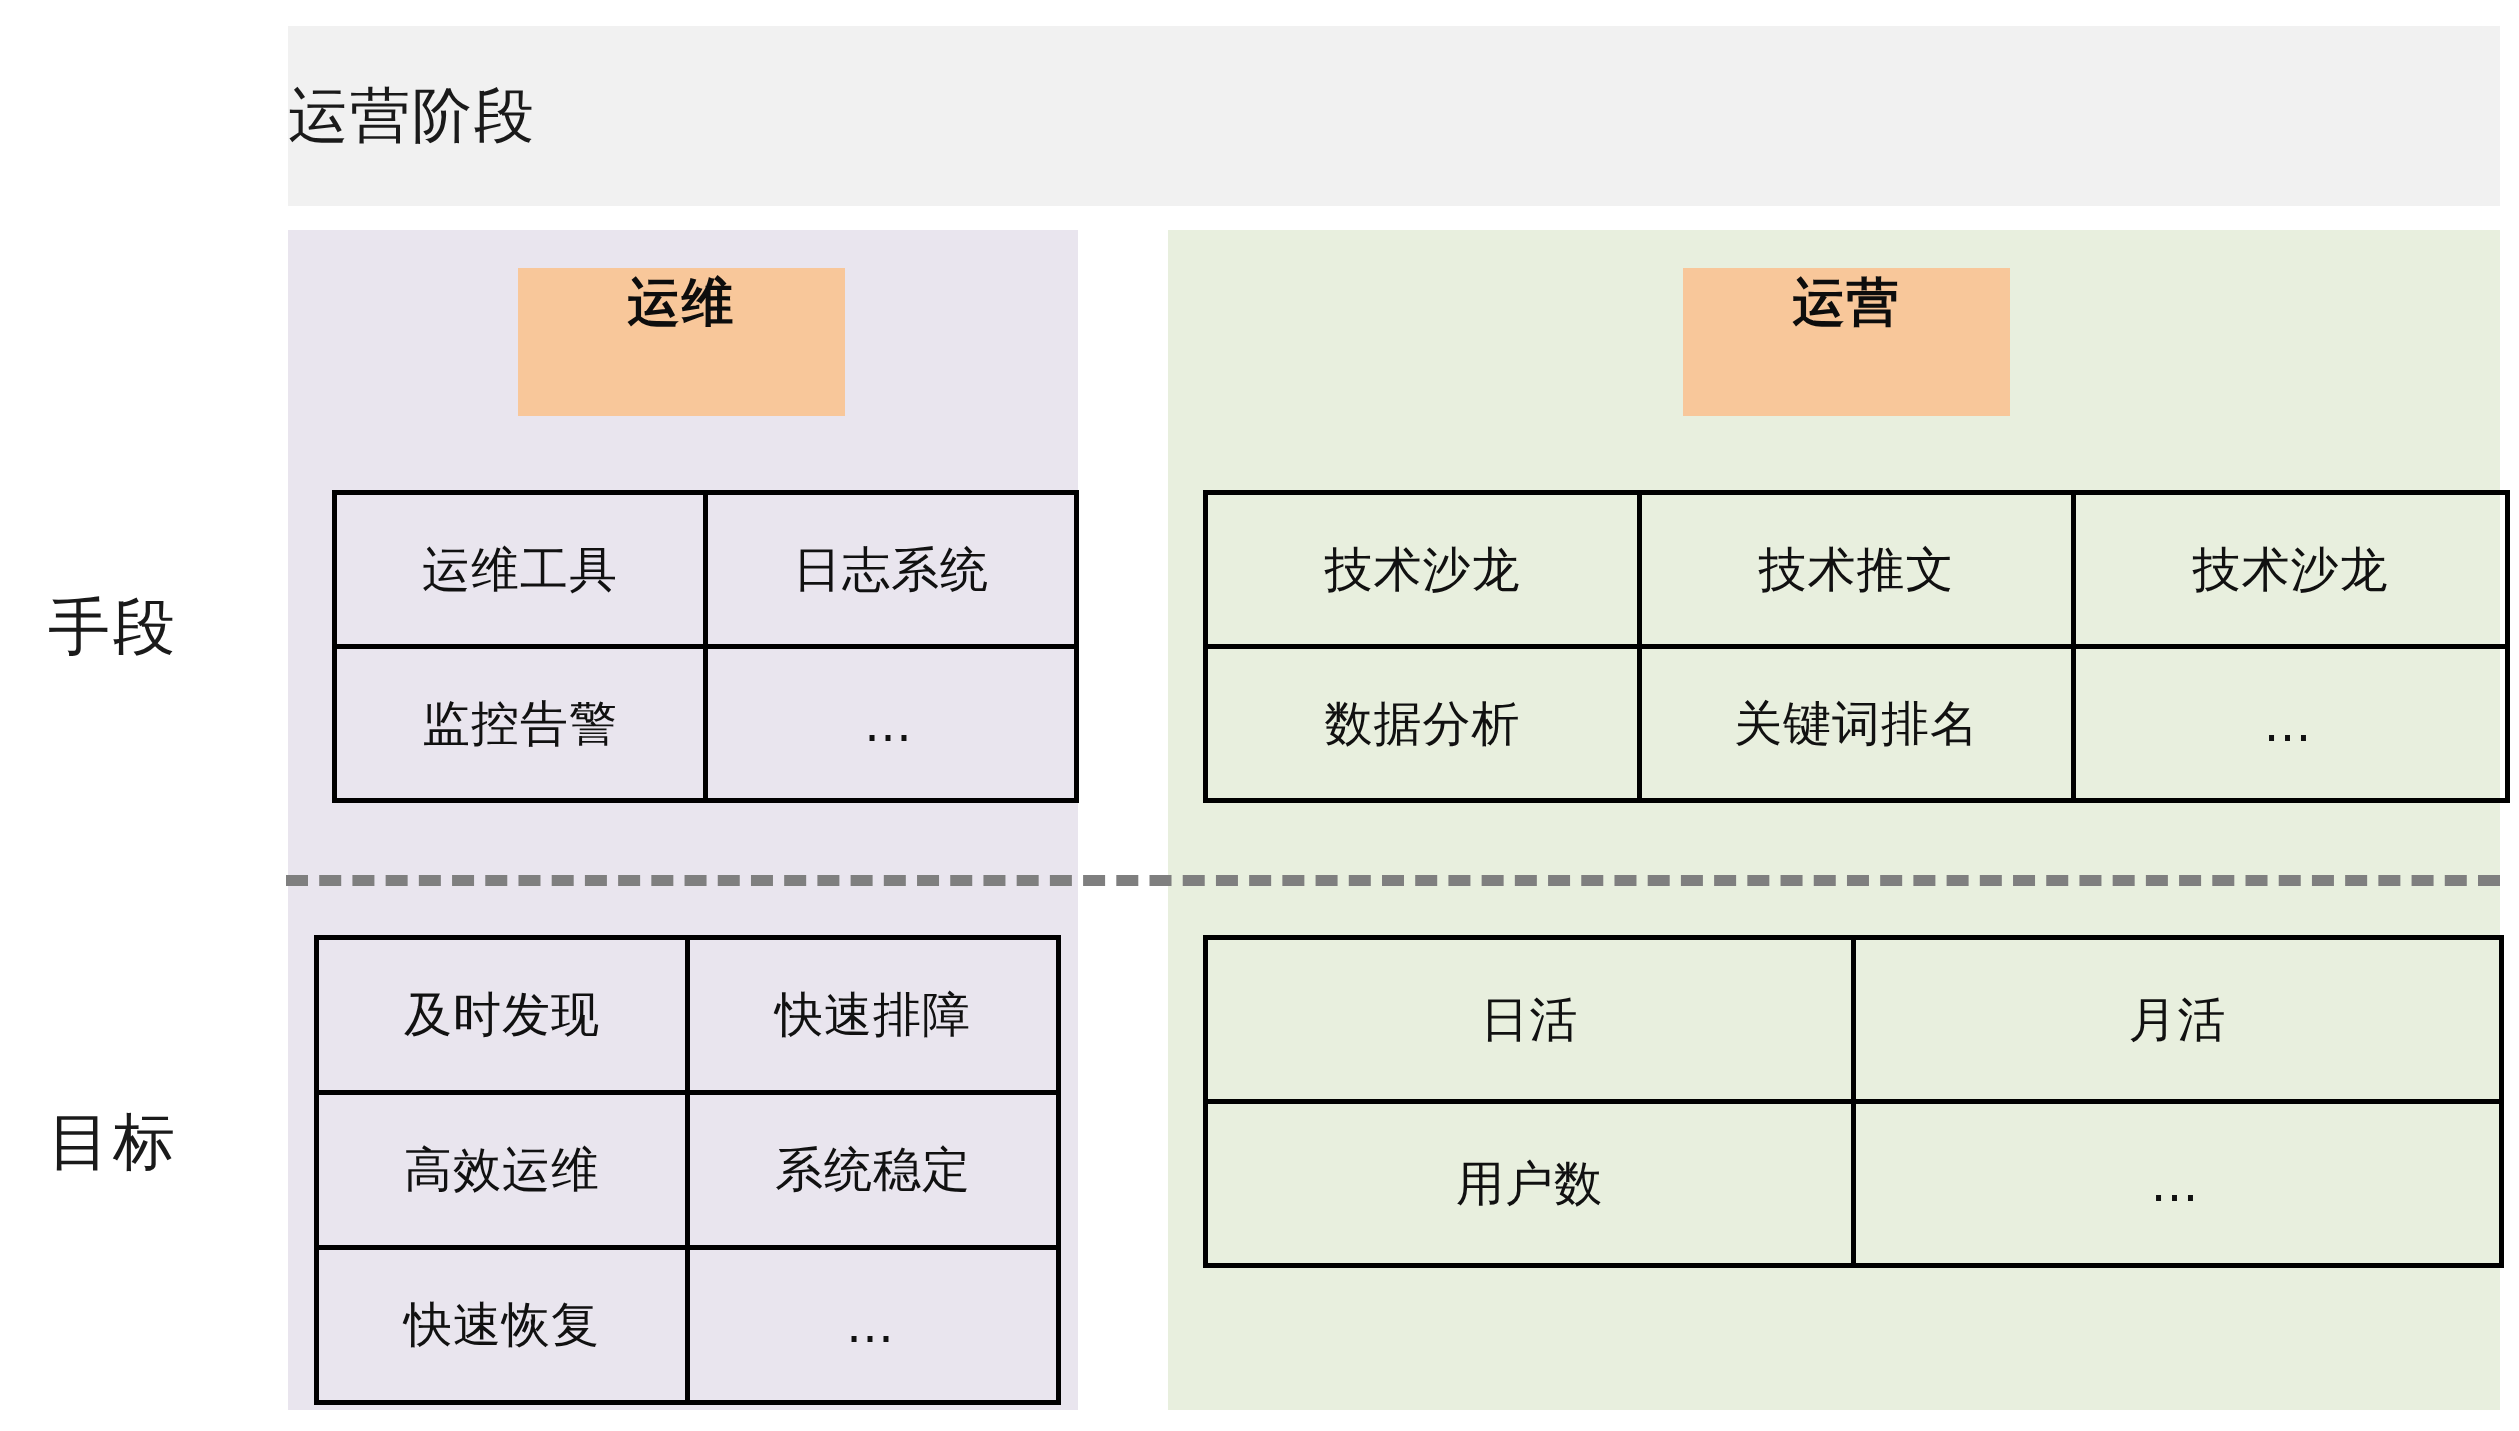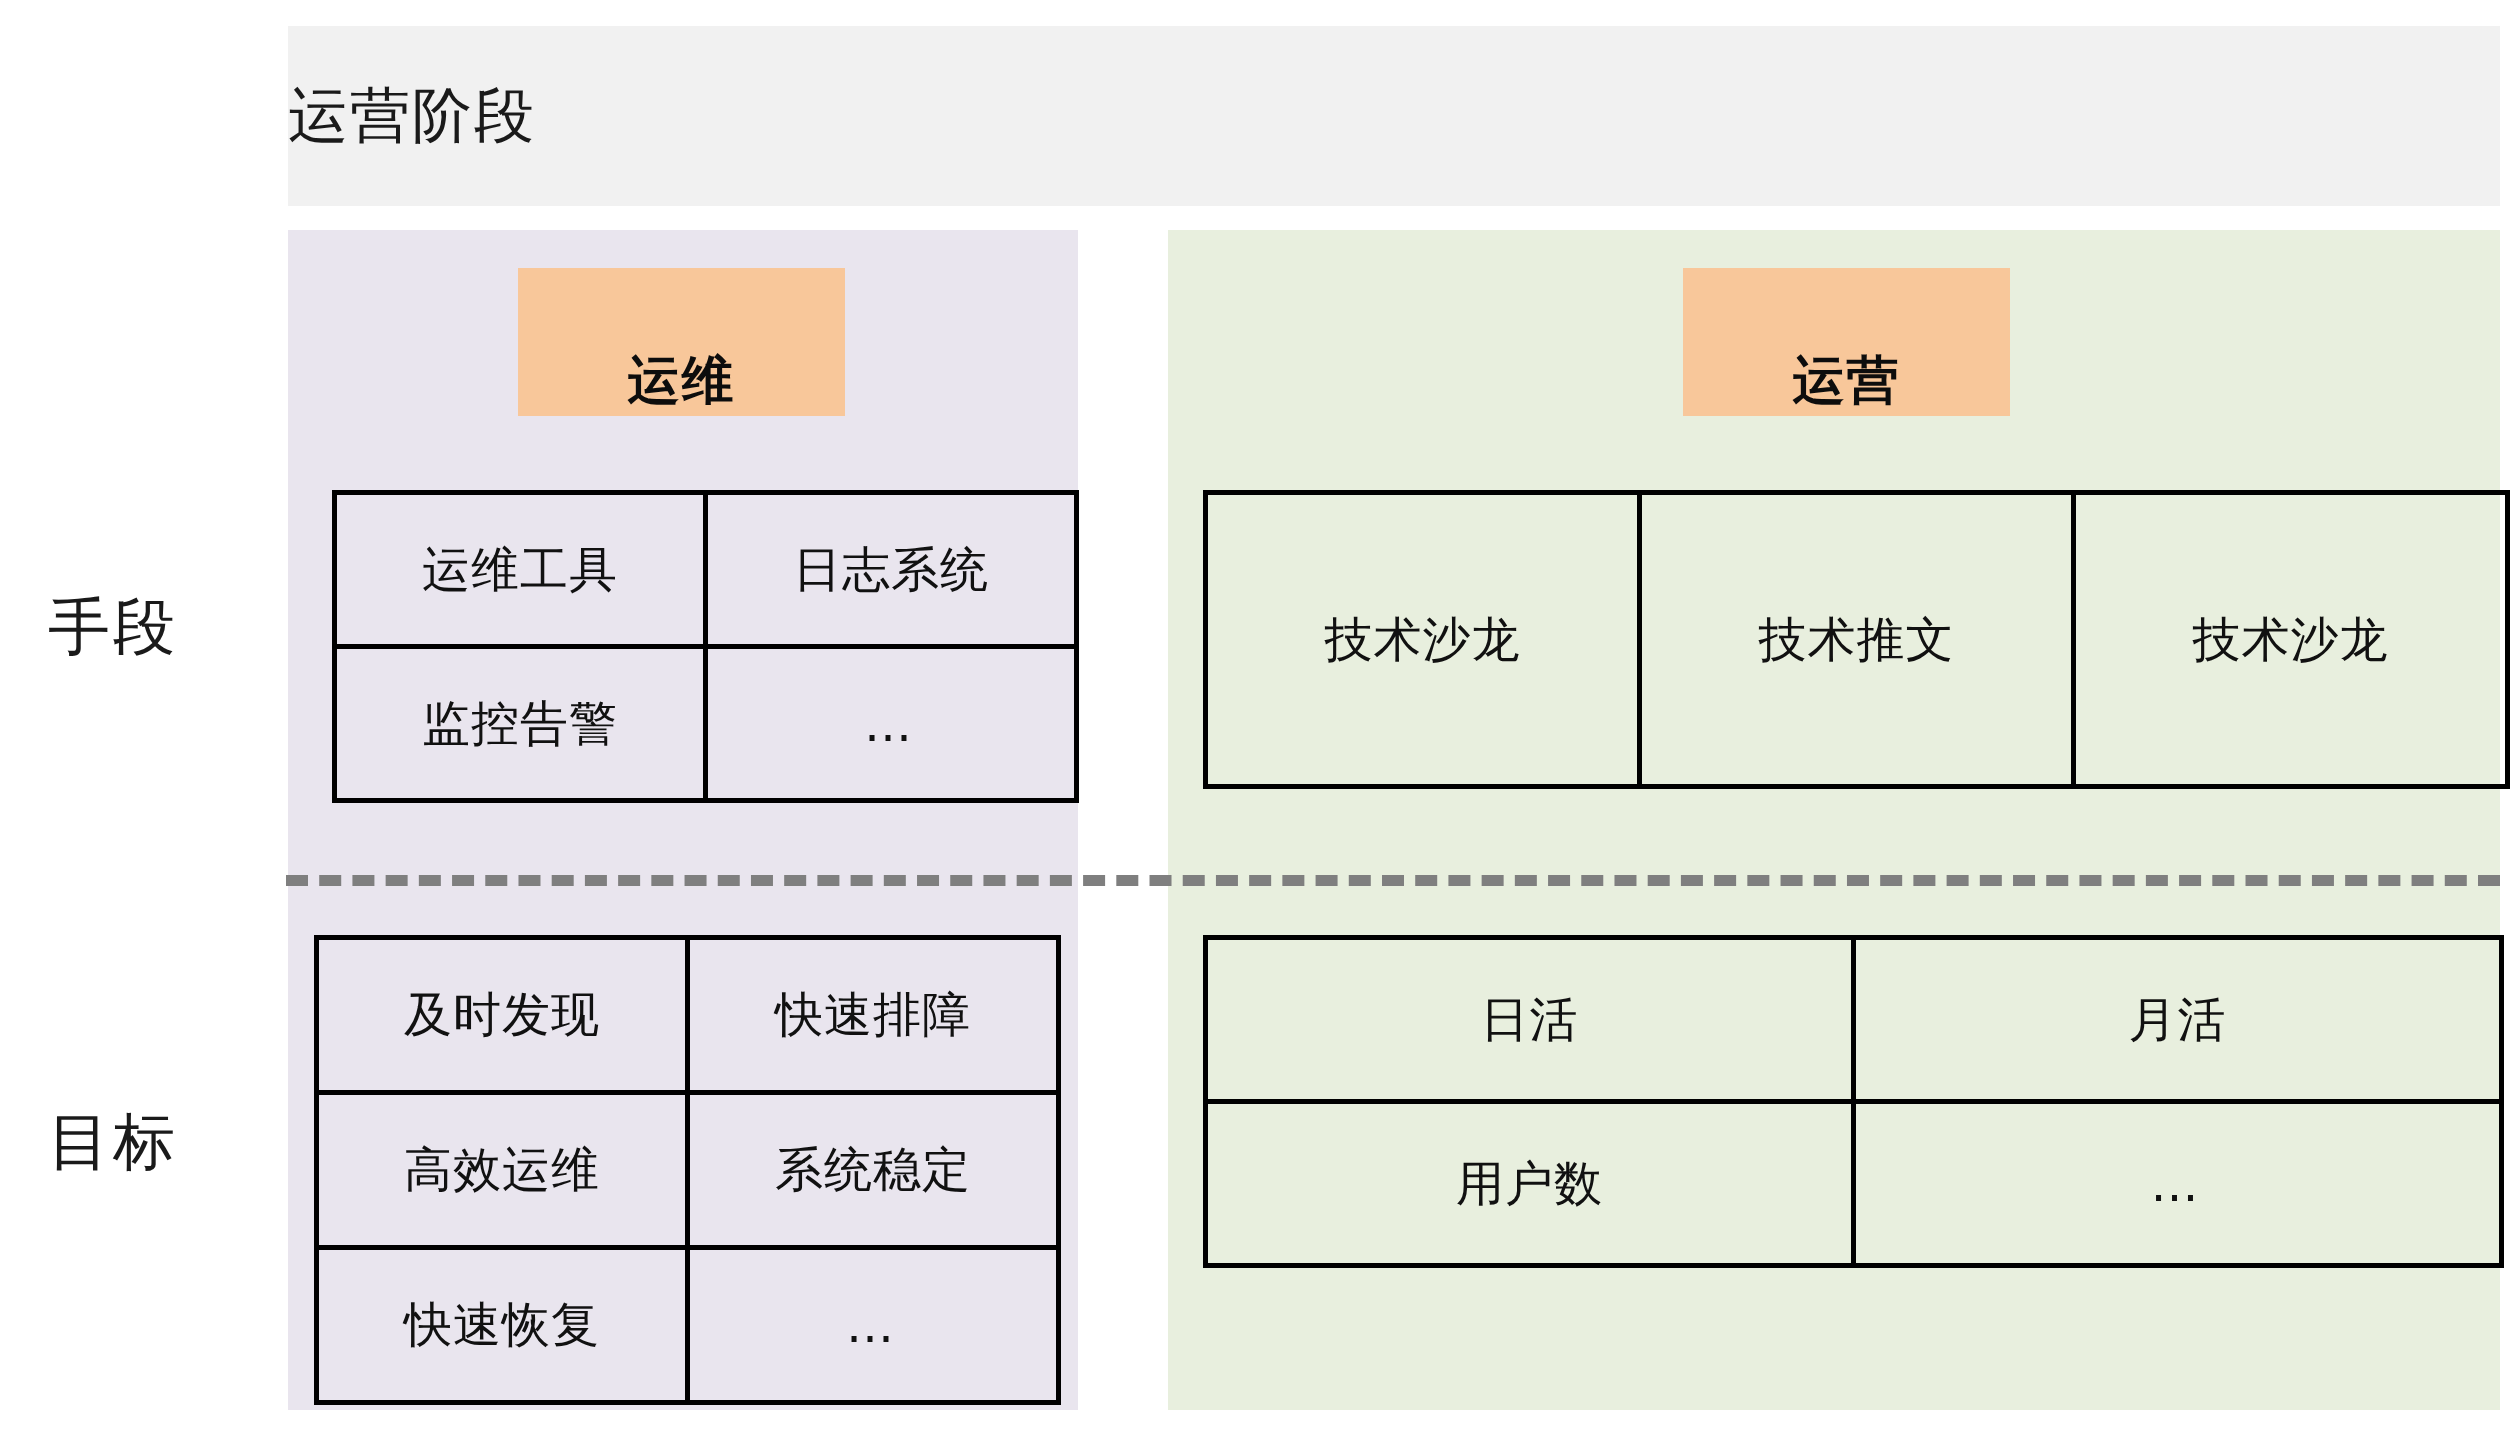--- a/index.html
+++ b/index.html
@@ -49,21 +49,21 @@
     left: 1168px;
     width: 1332px;
     background: #E8EFDE;
   }
 
   
   .cat-chip {
     position: absolute;
     background: #F8C79A;
     display: flex;
-    align-items: flex-end;
+    align-items: flex-start;
     justify-content: center;
     font-size: 52px;
     font-weight: bold;
     color: #0d0d0d;
     letter-spacing: 2px;
   }
   #chip-ops {
     left: 518px;
     top: 268px;
     width: 327px;
@@ -182,20 +182,25 @@
   </tbody>
 </table>
 
 <table class="grid-table" id="table-operation-means">
   <tbody>
     <tr>
       <td>技术沙龙</td>
       <td>技术推文</td>
       <td>技术沙龙</td>
     </tr>
+    <tr>
+      <td>数据分析</td>
+      <td>关键词排名</td>
+      <td class="ellipsis-cell">…</td>
+    </tr>
   </tbody>
 </table>
 
 <div id="row-divider"></div>
 
 <table class="grid-table" id="table-ops-goals">
   <tbody>
     <tr>
       <td>及时发现</td>
       <td>快速排障</td>

